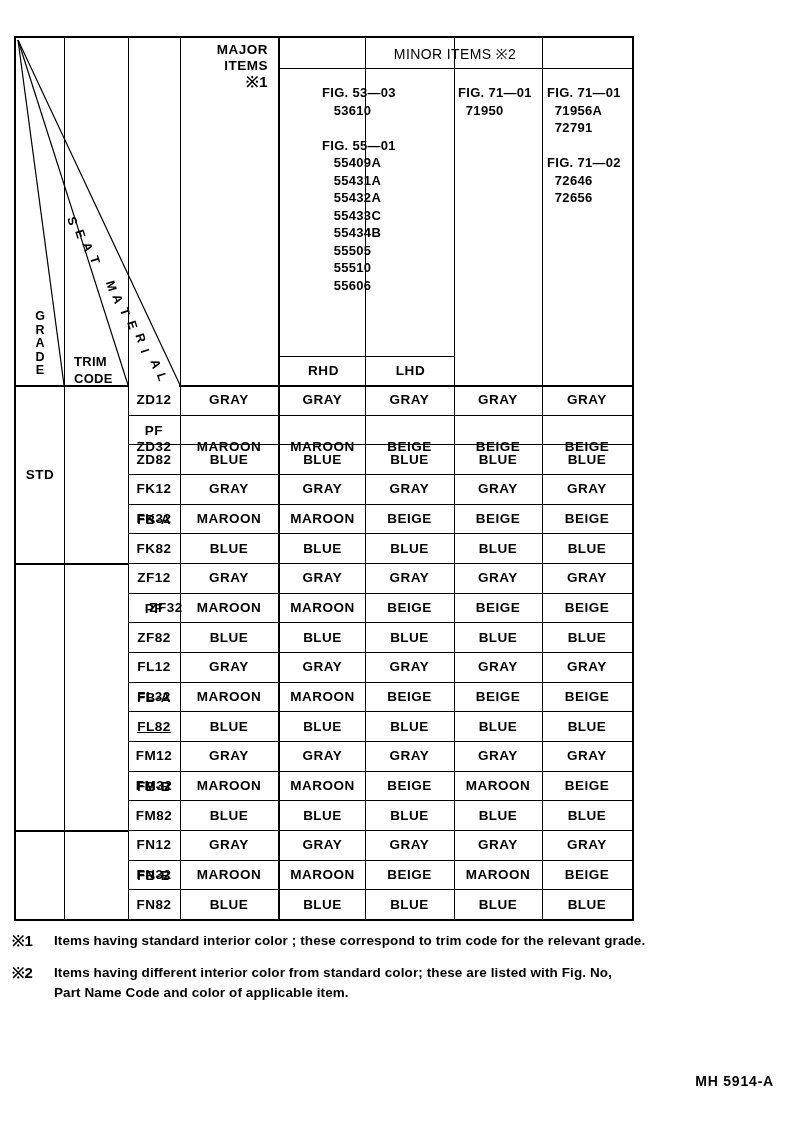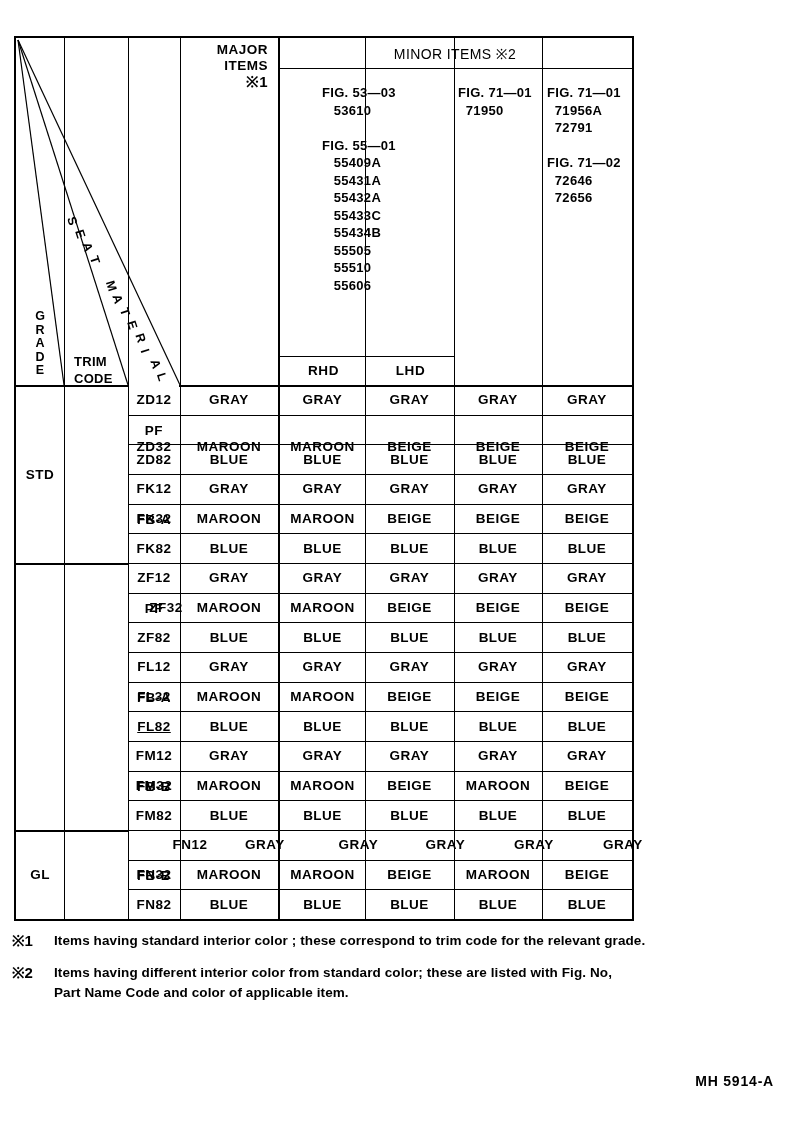--- a/index.html
+++ b/index.html
@@ -326,21 +326,20 @@
     <div class="sub-hd" id="sub-lhd">LHD</div>
   </div>
 
   <div class="hline" style="top:347px; height:2px;"></div>
 
   <div id="body-region">
     <div id="grade-col" style="position: absolute; left: 0px; top: 0px; width: 100%; height: 100%; z-index: 1;">
         <div class="groupcell" style="left: 0px; width: 48px; top: 0px; height: 178px;">STD</div>
         <div class="rowsep" style="left: 0px; right: auto; width: 112px; top: 178px; height: 1.5px;"></div>
         <div class="rowsep" style="left: 0px; right: auto; width: 112px; top: 445px; height: 1.5px;"></div>
-        <div class="groupcell" style="left: 0px; width: 48px; top: 445px; height: 89px;">GL</div>
       </div>
     <div style="position: absolute; left: 113px; top: 0px; width: 50px; height: 100%; background: rgb(255, 255, 255); z-index: 0;"></div>
       <div id="seat-col" style="position: absolute; left: 0px; top: 0px; width: 100%; height: 100%; background: transparent; z-index: 1;">
         <div class="groupcell" style="left: 112px; width: 52px; top: 0px; height: 89px; pointer-events: none; background: transparent;">
           <div style="position: absolute; left: 0px; right: 0px; top: 50%; transform: translateY(-50%); text-align: center;">PF</div>
         </div>
         <div style="position: absolute; left: 112px; width: 52px; height: 1px; background: rgb(0, 0, 0); top: 89px;"></div>
         <div class="groupcell" style="left: 112px; width: 52px; top: 89px; height: 89px; pointer-events: none; background: transparent;">
           <div style="position: absolute; left: 0px; right: 0px; top: 50%; transform: translateY(-50%); text-align: center;">FB-A</div>
         </div>
@@ -490,21 +489,21 @@
         <div class="rowsep" style="left: 112px; top: 415.333px;"></div>
         <div class="row" style="top: 415.333px; height: 29.6667px;">
           <div class="cell trim" style="left: 112px; width: 52px;">FM82</div>
           <div class="cell" style="left: 164px; width: 98px;">BLUE</div>
           <div class="cell" style="left: 264px; width: 85px;">BLUE</div>
           <div class="cell" style="left: 349px; width: 89px;">BLUE</div>
           <div class="cell" style="left: 438px; width: 88px;">BLUE</div>
           <div class="cell" style="left: 526px; width: 90px;">BLUE</div>
         </div>
         <div class="rowsep" style="left: 112px; top: 445px;"></div>
-        <div class="row" style="top: 445px; height: 29.6667px; margin-left: 36px;">
+        <div class="row" style="top: 445px; height: 29.6667px;">
           <div class="cell trim" style="left: 112px; width: 52px;">FN12</div>
           <div class="cell" style="left: 164px; width: 98px;">GRAY</div>
           <div class="cell" style="left: 264px; width: 85px;">GRAY</div>
           <div class="cell" style="left: 349px; width: 89px;">GRAY</div>
           <div class="cell" style="left: 438px; width: 88px;">GRAY</div>
           <div class="cell" style="left: 526px; width: 90px;">GRAY</div>
         </div>
         <div class="rowsep" style="left: 112px; top: 474.667px;"></div>
         <div class="row" style="top: 474.667px; height: 29.6667px;">
           <div class="cell trim" style="left: 112px; width: 52px;">FN32</div>

